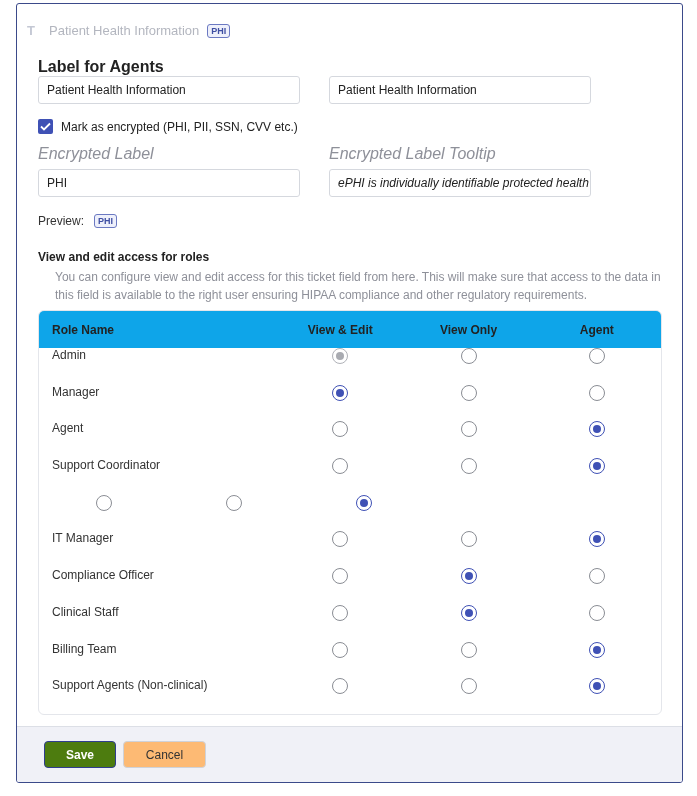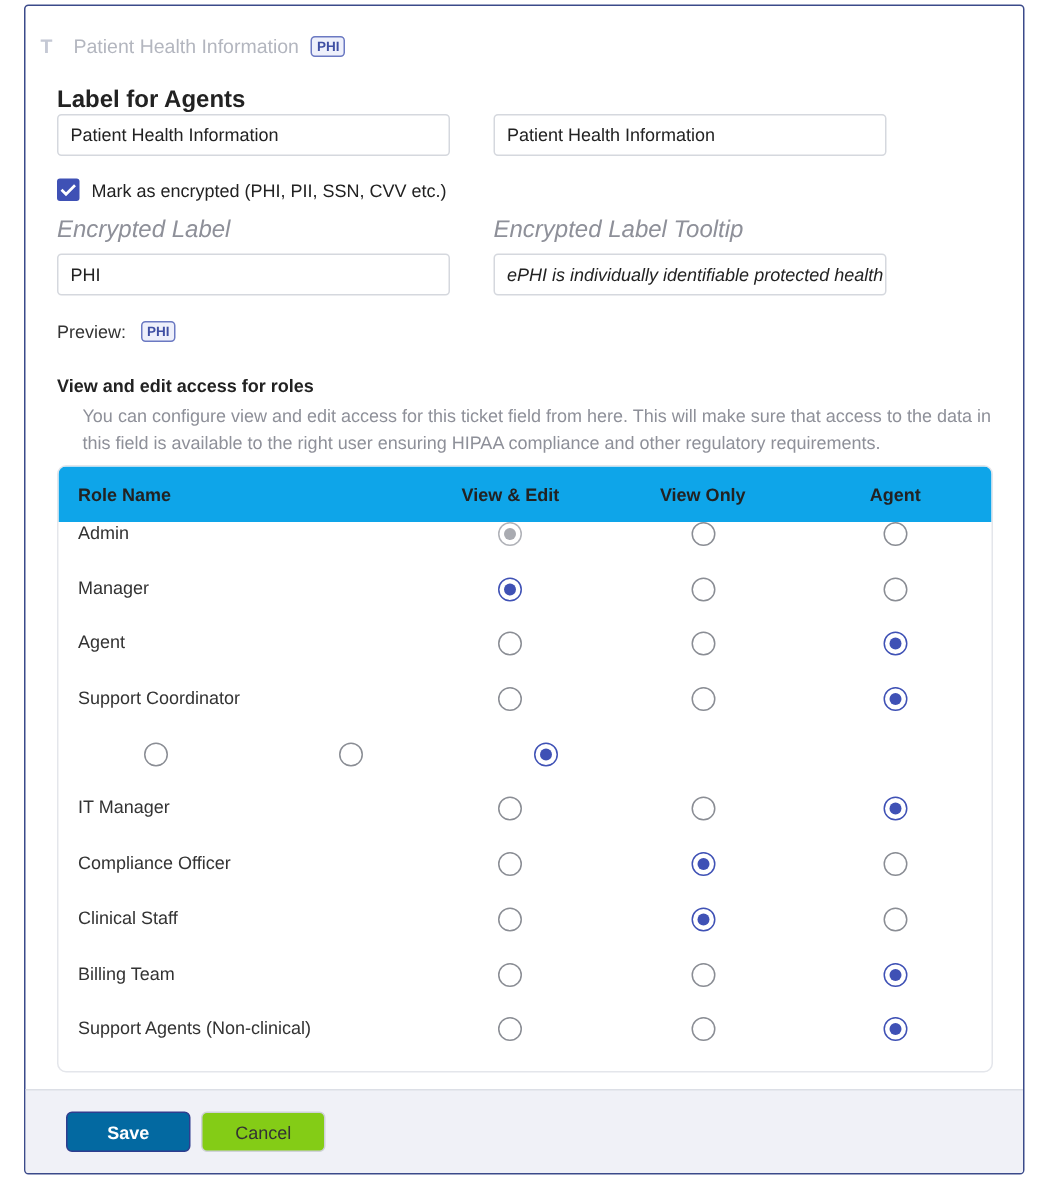--- a/index.html
+++ b/index.html
@@ -61,22 +61,22 @@
     .radio.disabled::after { content: ""; width: 8px; height: 8px; border-radius: 50%; background: #a9abb1; }
 
     .footer {
       position: absolute; left: 0; bottom: 0; width: 100%; height: 56px; background: #f0f1f7;
       border-top: 1px solid #dcdfe6; display: flex; align-items: center; padding-left: 27px;
     }
     .btn {
       height: 27px; border-radius: 4px; font-size: 12px; display: flex; align-items: center; justify-content: center;
       margin-right: 7px; cursor: pointer;
     }
-    .btn.primary { width: 83px; background: #0369a1; color: #fff; font-weight: bold; border: 1px solid #2f3d8e; }
-    .btn.secondary { width: 83px; background: #84cc16; color: #333; border: 1px solid #cfd2d9; }
+    .btn.primary { width: 72px; background: #4d7c0f; color: #fff; font-weight: bold; border: 1px solid #2f3d8e; }
+    .btn.secondary { width: 83px; background: #fdba74; color: #333; border: 1px solid #cfd2d9; }
   </style>
 </head>
 <body>
 
 <div class="card">
   <div class="header">
     <span class="t-icon">T</span>
     <span class="title">Patient Health Information</span>
     <span class="badge">PHI</span>
   </div>

